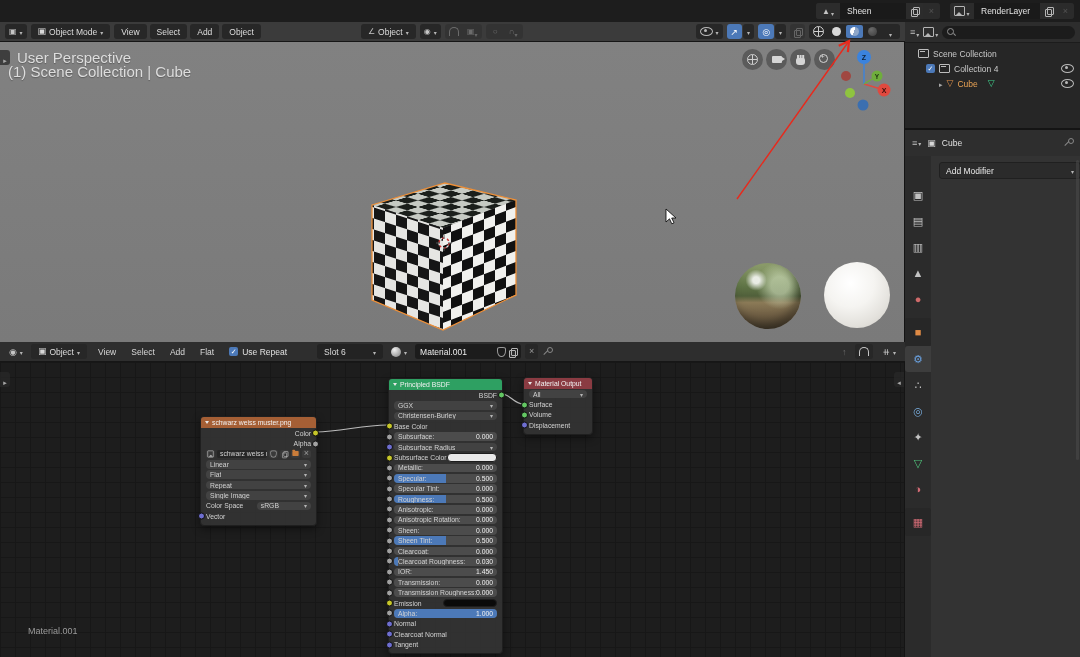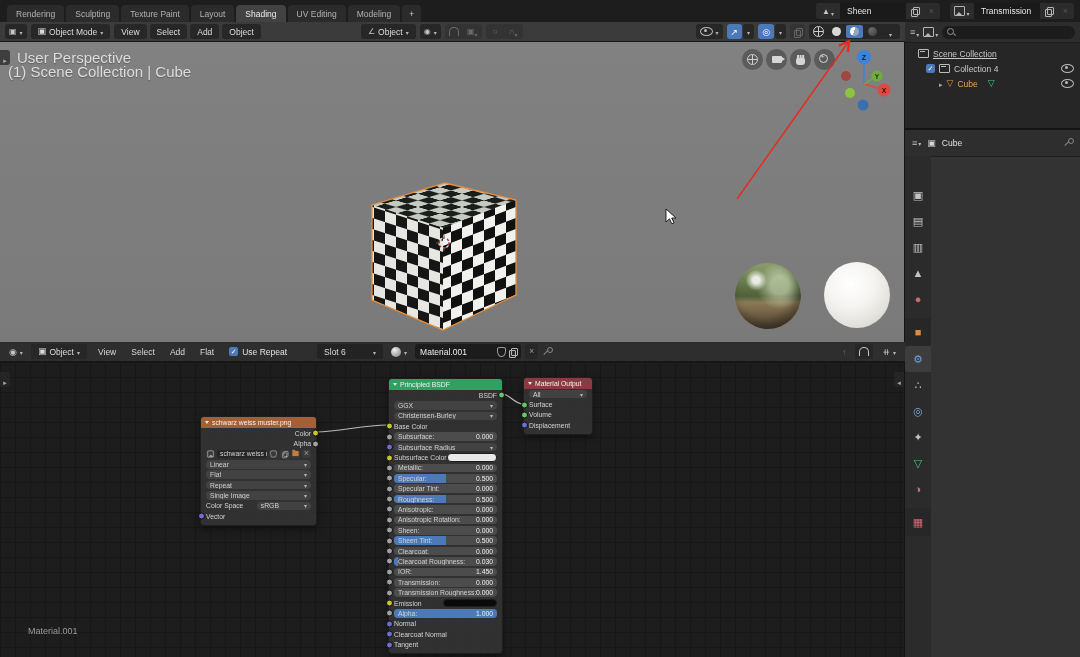--- a/index.html
+++ b/index.html
@@ -138,48 +138,38 @@
   #wires{position:absolute;inset:0;z-index:1;pointer-events:none;}
   
   #annot{position:absolute;inset:0;z-index:60;pointer-events:none;}
 </style>
 </head>
 <body>
 
 <div id="app">
 
   <header id="topbar">
-    <div id="tabs">
-        <div class="ws-tab">Rendering</div>
-        <div class="ws-tab">Sculpting</div>
-        <div class="ws-tab">Texture Paint</div>
-        <div class="ws-tab">Layout</div>
-        <div class="ws-tab active">Shading</div>
-        <div class="ws-tab">UV Editing</div>
-        <div class="ws-tab">Modeling</div>
-        <div class="ws-tab plus">+</div>
-      </div>
     <div id="tb-right">
       <div class="sel">
         <span class="icon-btn">
             <span style="font-size:8px;color:#c5c5c5">▲</span>
             <span class="chev"></span>
           </span>
         <span class="field">Sheen</span>
         <span class="mini">
             <span class="i-copy"></span>
           </span>
         <span class="mini dim xicon"></span>
       </div>
       <div class="sel">
         <span class="icon-btn">
             <span class="i-img"></span>
             <span class="chev"></span>
           </span>
-        <span class="field">Transmission</span>
+        <span class="field">RenderLayer</span>
         <span class="mini">
             <span class="i-copy"></span>
           </span>
         <span class="mini dim xicon"></span>
       </div>
     </div>
   </header>
 
   <div id="vp-header" class="ehdr">
     <span class="hbtn iconb">
@@ -354,21 +344,21 @@
         </span>
       <span style="display:flex;align-items:center;gap:1px">
           <span class="i-img"></span>
           <span class="chev"></span>
         </span>
       <span id="outl-search">
           <span class="i-search"></span>
         </span>
     </div>
     <div id="outl-tree" style="padding-top:3px">
-        <div class="o-row" style="padding-left: 13px; text-decoration: underline;">
+        <div class="o-row" style="padding-left: 13px;">
           <span class="i-coll"></span>
           <span class="o-lbl">Scene Collection</span>
         </div>
         <div class="o-row" style="padding-left: 21px;">
           <span class="o-check"></span>
           <span class="i-coll"></span>
           <span class="o-lbl">Collection 4</span>
           <span class="i-eye"></span>
         </div>
         <div class="o-row" style="padding-left: 34px;">
@@ -425,20 +415,27 @@
         <div class="ptab">
           <span class="pt-glyph" style="color: rgb(79, 192, 122);">▽</span>
         </div>
         <div class="ptab">
           <span class="pt-glyph" style="color: rgb(208, 106, 116);">◑</span>
         </div>
         <div class="ptab grp">
           <span class="pt-glyph" style="color: rgb(208, 106, 116);">▦</span>
         </div>
       </div>
+    <div id="props-main">
+      <div class="am-dd">
+          <span>Add Modifier</span>
+          <span class="chev"></span>
+        </div>
+      <div class="pscroll"></div>
+    </div>
   </div>
 
   <div id="sh-header" class="ehdr">
     <span class="hbtn iconb" style="background:transparent">
         <span style="font-size:9px;color:#c5c5c5">◉</span>
         <span class="chev"></span>
       </span>
     <span class="hbtn">
         <span class="i-obj-b">▣</span>
         <span>Object</span>

